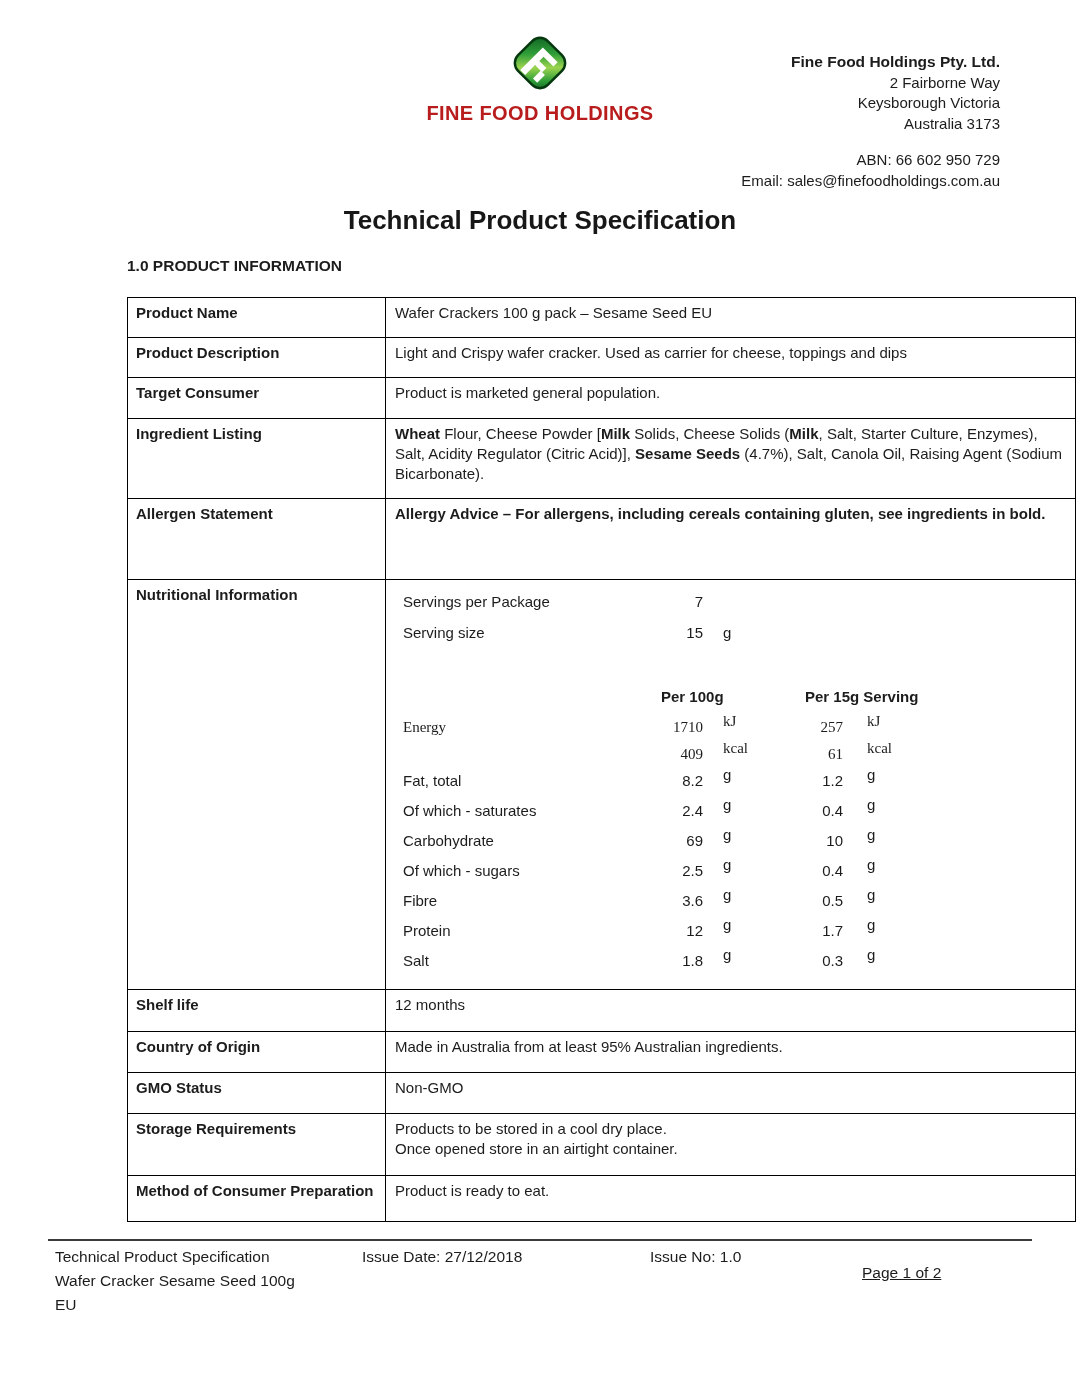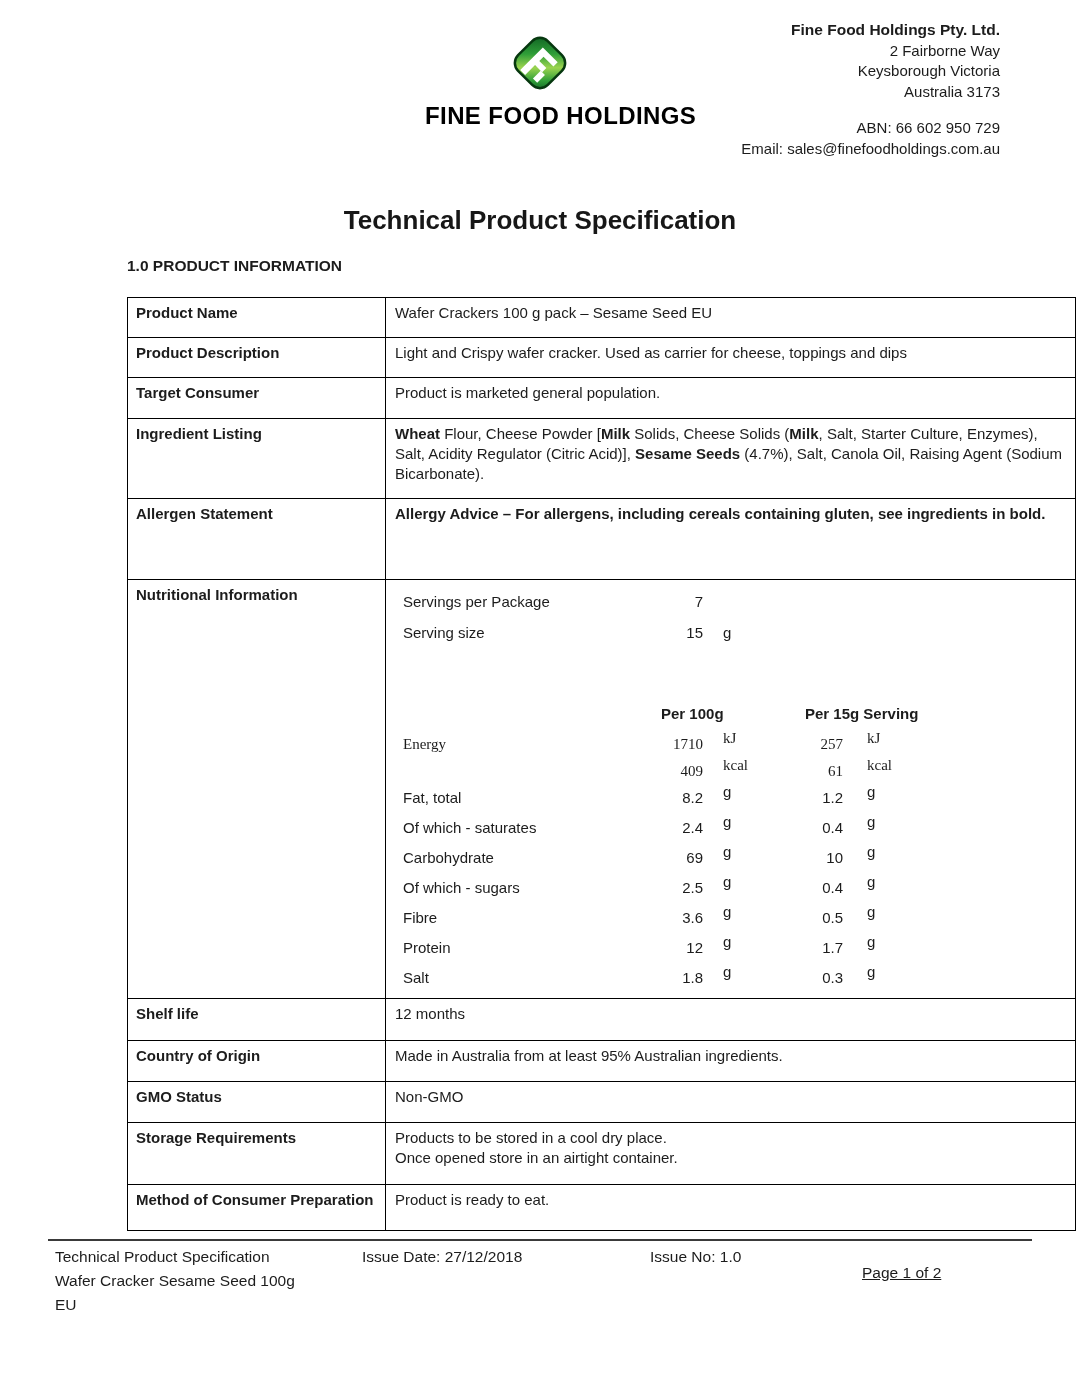--- a/index.html
+++ b/index.html
@@ -5,24 +5,24 @@
   html,body { margin:0; padding:0; background:#ffffff; }
   .page {
     position:relative; width:1080px; height:1398px; background:#ffffff;
     font-family:"Liberation Sans", sans-serif; color:#1c1c1c; overflow:hidden;
   }
 
   
   .logo-block { position:absolute; left:425px; top:28px; width:230px; text-align:center; }
   .logo-block svg { display:block; margin:0 auto; }
   .brand-text {
-    margin-top:4px; font-size:24px; font-weight:bold; letter-spacing:0.4px;
-    color:#000000; white-space:nowrap;
+    margin-top:4px; font-size:20px; font-weight:bold; letter-spacing:0.4px;
+    color:#b91c1c; white-space:nowrap;
   }
-  .company-block { position:absolute; right:80px; top:20px; text-align:right; font-size:15px; line-height:20.5px; }
+  .company-block { position:absolute; right:80px; top:52px; text-align:right; font-size:15px; line-height:20.5px; }
   .company-name { font-weight:bold; font-size:15.5px; }
   .company-abn { margin-top:16px; }
 
   
   .doc-title {
     position:absolute; top:205px; left:0; width:100%; text-align:center;
     font-size:26px; font-weight:bold; margin:0; color:#171717;
   }
   .section-heading { position:absolute; left:127px; top:257px; font-size:15.5px; font-weight:bold; }
 
@@ -31,21 +31,21 @@
   table.spec td { border:1.6px solid #000; vertical-align:top; font-size:15px; line-height:20px; }
   td.lbl { width:241px; font-weight:bold; padding:5px 8px 2px 8px; font-size:15.2px; }
   td.val { padding:5px 8px 14px 9px; }
   .allergen-text { font-weight:bold; font-size:16px; line-height:26px; padding-top:2px; }
 
   
   td.nutcell { padding:0; }
   .nut { padding:12px 0 0 17px; }
   .nut-row { display:grid; grid-template-columns:250px 60px 70px 70px 80px; align-items:baseline; }
   .nr-serv { height:31px; }
-  .nr-head { height:30px; margin-top:50px; font-weight:bold; }
+  .nr-head { height:30px; margin-top:33px; font-weight:bold; }
   .nr-energy { height:27px;font-family:Liberation Serif, serif; }
   .nr-item { height:30px; }
   .nut .num { text-align:right; padding-right:10px; }
   .nut .unit { padding-left:10px; position:relative; top:-6px; }
   .nut .unit2 { padding-left:14px; position:relative; top:-6px; }
   .nut .serv-val { text-align:right; padding-right:10px; }
   .nut .serv-unit { padding-left:10px; }
   .head-100 { grid-column:2 / span 2; padding-left:8px; white-space:nowrap; }
   .head-serv { grid-column:4 / span 2; padding-left:22px; white-space:nowrap; }
 

